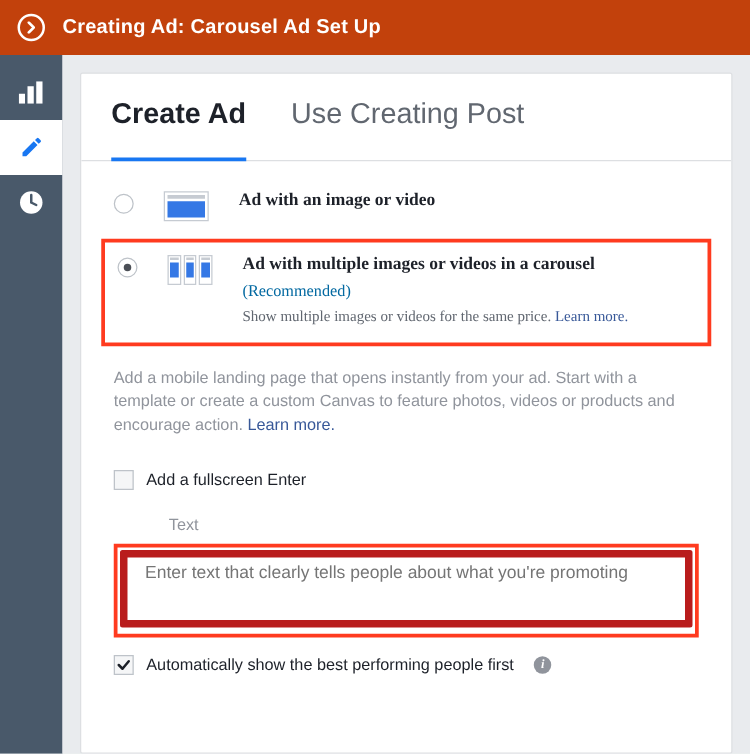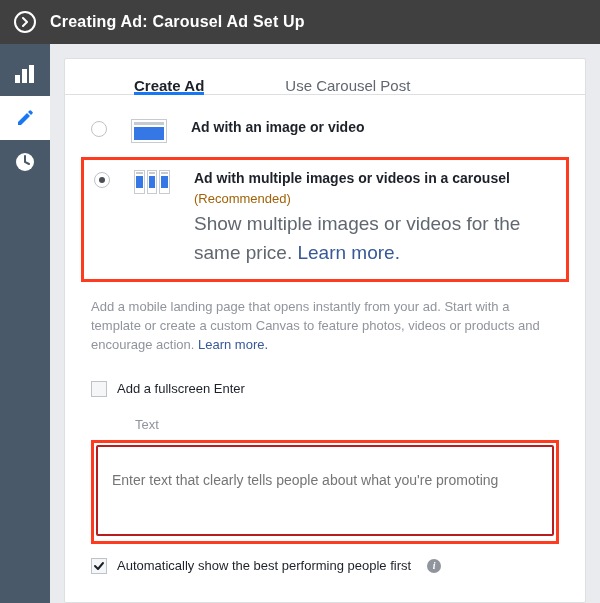--- a/index.html
+++ b/index.html
@@ -6,21 +6,21 @@
 body {
   font-family: -apple-system, BlinkMacSystemFont, "Segoe UI", Helvetica, Arial, sans-serif;
   background: #e9ebee;
   width: 600px;
   height: 603px;
   overflow: hidden;
   font-size: 14px;
   color: #1d2129;
 }
 .top-header {
-  background: #404040;
+  background: #c2410c;
   height: 44px;
   display: flex;
   align-items: center;
   padding: 0 14px;
   color: #fff;
 }
 .carrot-circle {
   width: 22px; height: 22px;
   border: 2px solid #fff;
   border-radius: 50%;
@@ -64,46 +64,46 @@
   overflow: hidden;
   position: relative;
 }
 .tabs {
   display: flex;
   padding: 18px 24px 0 24px;
   border-bottom: 1px solid #dddfe2;
   gap: 36px;
 }
 .tab {
-  padding-bottom: 0;
+  padding-bottom: 24px;
   color: #616770;
-  font-size: 15px;
+  font-size: 23px;
   cursor: pointer;
   position: relative;
-  margin-left: 45px;
 }
 .tab.active {
   color: #1d2129;
   font-weight: 700;
 }
 .tab.active::after {
   content: "";
   position: absolute;
   left: 0; right: 0; bottom: -1px;
   height: 3px;
   background: #1877f2;
 }
 .panel-body {
   padding: 18px 26px 0 26px;
 }
 .option-row {
   display: flex;
   align-items: flex-start;
   gap: 24px;
   padding: 6px 0 10px 0;
+  font-family: Liberation Serif, serif;
 }
 .radio {
   width: 16px; height: 16px;
   border: 1px solid #bec3c9;
   border-radius: 50%;
   margin-top: 2px;
   flex-shrink: 0;
   display: flex; align-items: center; justify-content: center;
   cursor: pointer;
 }
@@ -152,22 +152,22 @@
   background:#c6cbd2;
 }
 .thumb-carousel .card::after {
   content:"";
   position:absolute;
   left:1px; right:1px; top:5px; height:12px;
   background:#3578e5;
 }
 .opt-text { flex: 1; }
 .opt-title { font-weight: 700; font-size: 14px; color: #1d2129; }
-.opt-sub { color: #a16207; font-size: 13px; margin-top: 4px; line-height: 1.4; }
-.opt-desc { color: #616770; font-size: 19px; margin-top: 2px; line-height: 1.5; }
+.opt-sub { color: #0369a1; font-size: 13px; margin-top: 4px; line-height: 1.4; }
+.opt-desc { color: #616770; font-size: 12px; margin-top: 2px; line-height: 1.5; }
 .link { color: #385898; cursor: pointer; }
 .highlight-box {
   border: 3px solid #ff3b1f;
   margin: 4px -10px 16px -10px;
   padding: 10px 10px 12px 10px;
 }
 .section-title {
   font-weight: 700;
   font-size: 14px;
   color: #1d2129;
@@ -202,23 +202,23 @@
   margin-bottom: 8px;
   margin-left: 44px;
 }
 .textarea-highlight {
   border: 3px solid #ff3b1f;
   padding: 2px;
   margin-bottom: 14px;
 }
 .textarea {
   width: 100%;
-  border: 2px solid #b91c1c;
+  border: 6px solid #b91c1c;
   border-radius: 2px;
-  padding: 24px 14px;
+  padding: 2px 14px;
   font-size: 14px;
   color: #90949c;
   line-height: 1.4;
   resize: none;
   min-height: 62px;
   font-family: inherit;
 }
 .info-icon {
   width: 14px; height: 14px;
   background: #90949c;
@@ -266,21 +266,21 @@
           <path d="M10 4 V10 L14 12" stroke="#49596a" stroke-width="2" fill="none" stroke-linecap="round"></path>
         </svg>
     </div>
   </div>
 
   <div class="content-wrap">
     <div class="panel">
 
       <div class="tabs">
         <div class="tab active">Create Ad</div>
-        <div class="tab">Use Carousel Post</div>
+        <div class="tab">Use Creating Post</div>
       </div>
 
       <div class="panel-body">
 
         <div class="option-row">
           <div class="radio"></div>
           <div class="thumb thumb-single"></div>
           <div class="opt-text">
             <div class="opt-title">Ad with an image or video</div>
           </div>

